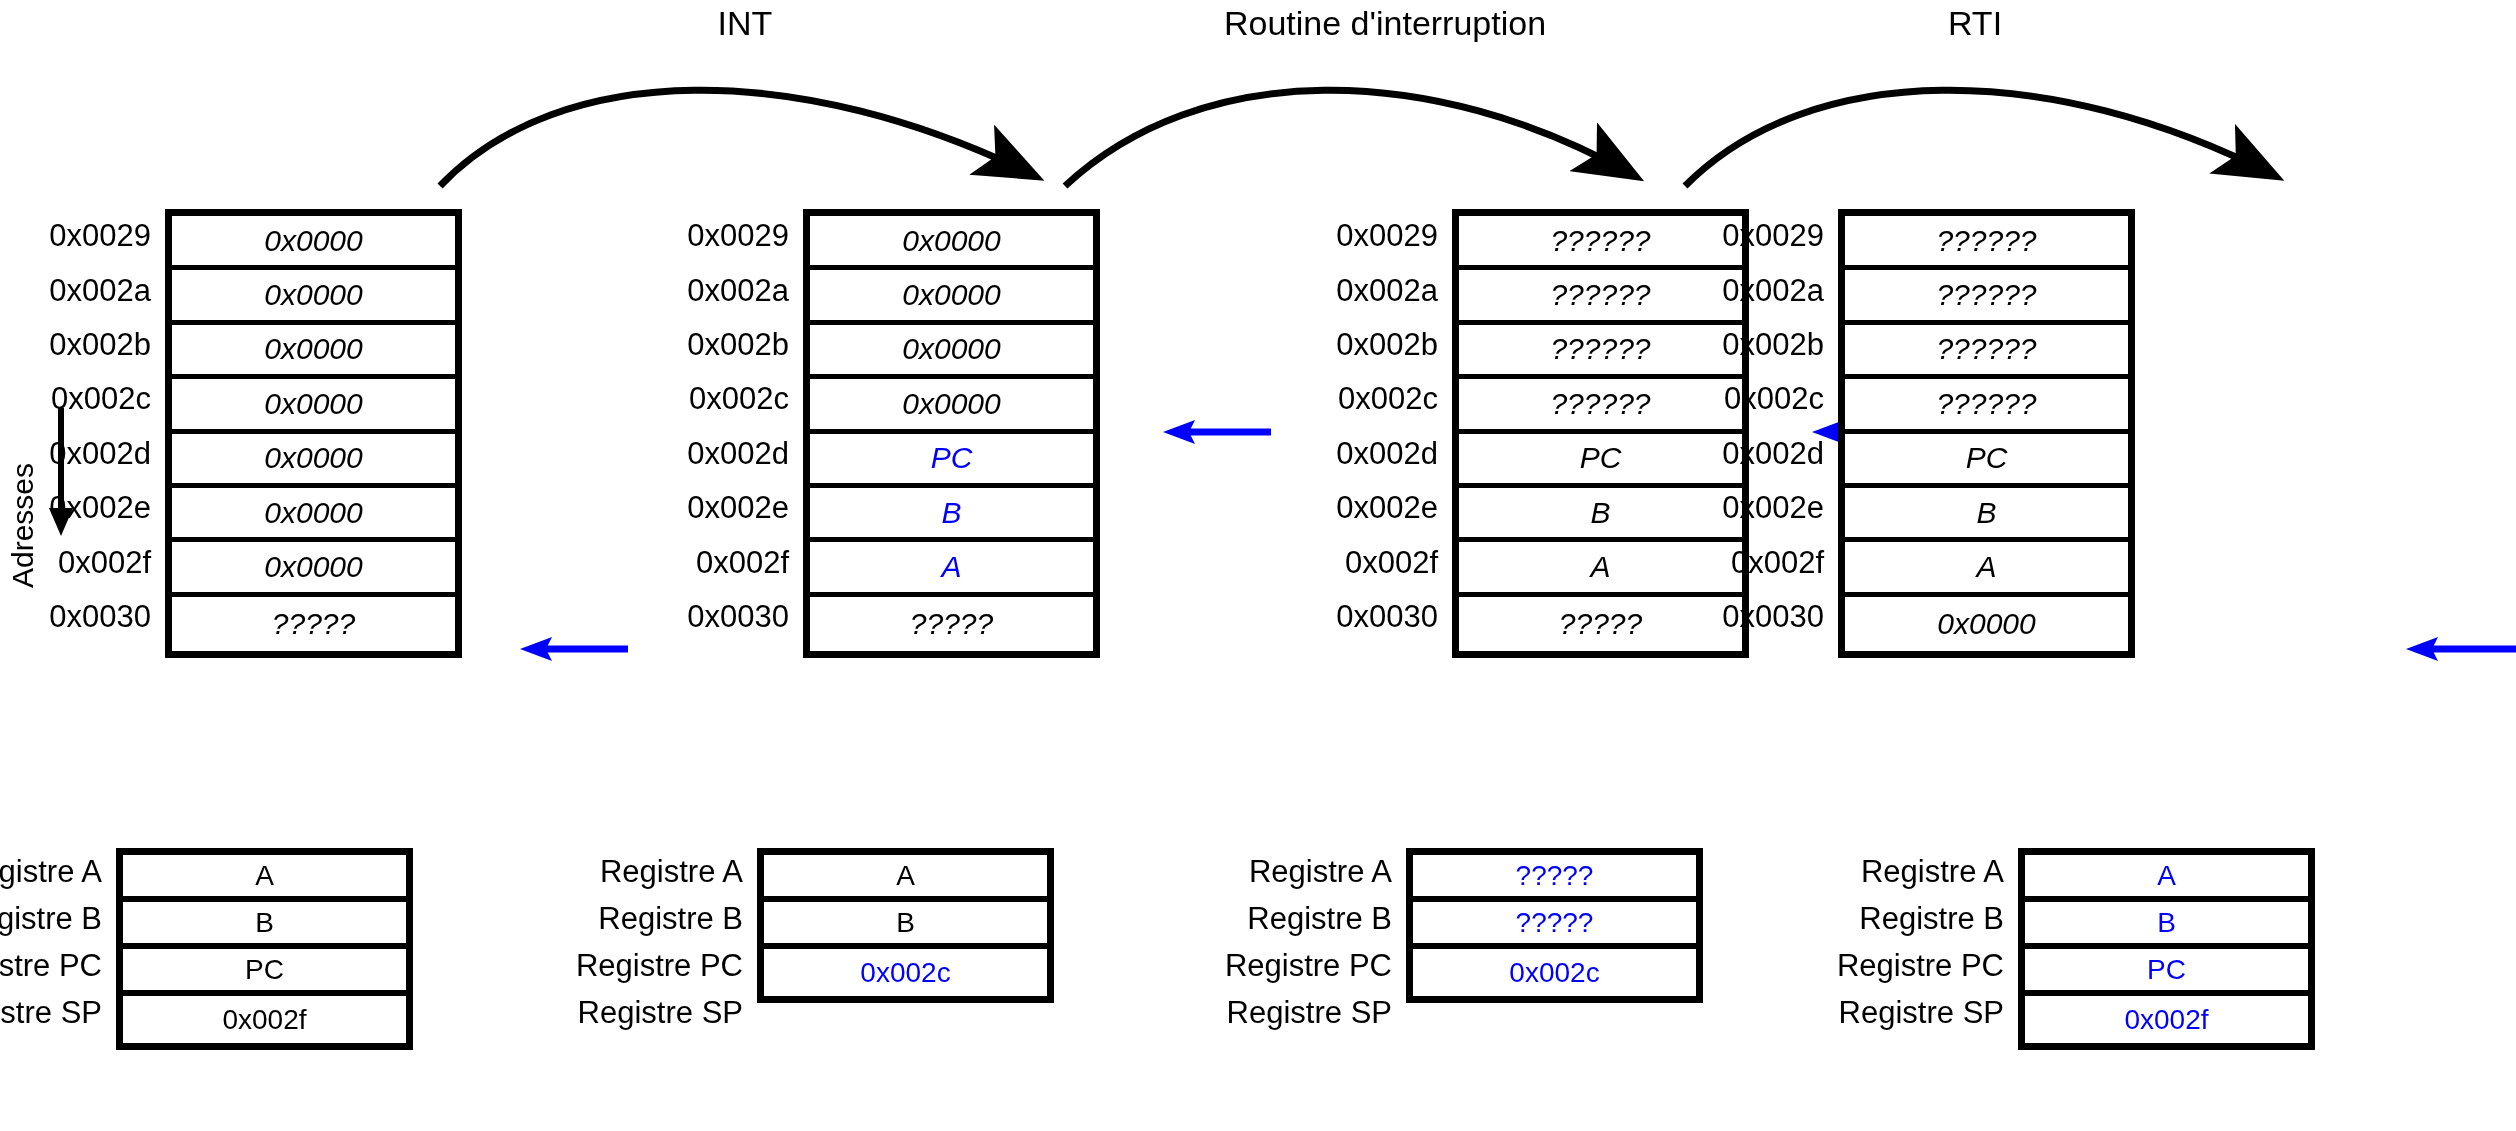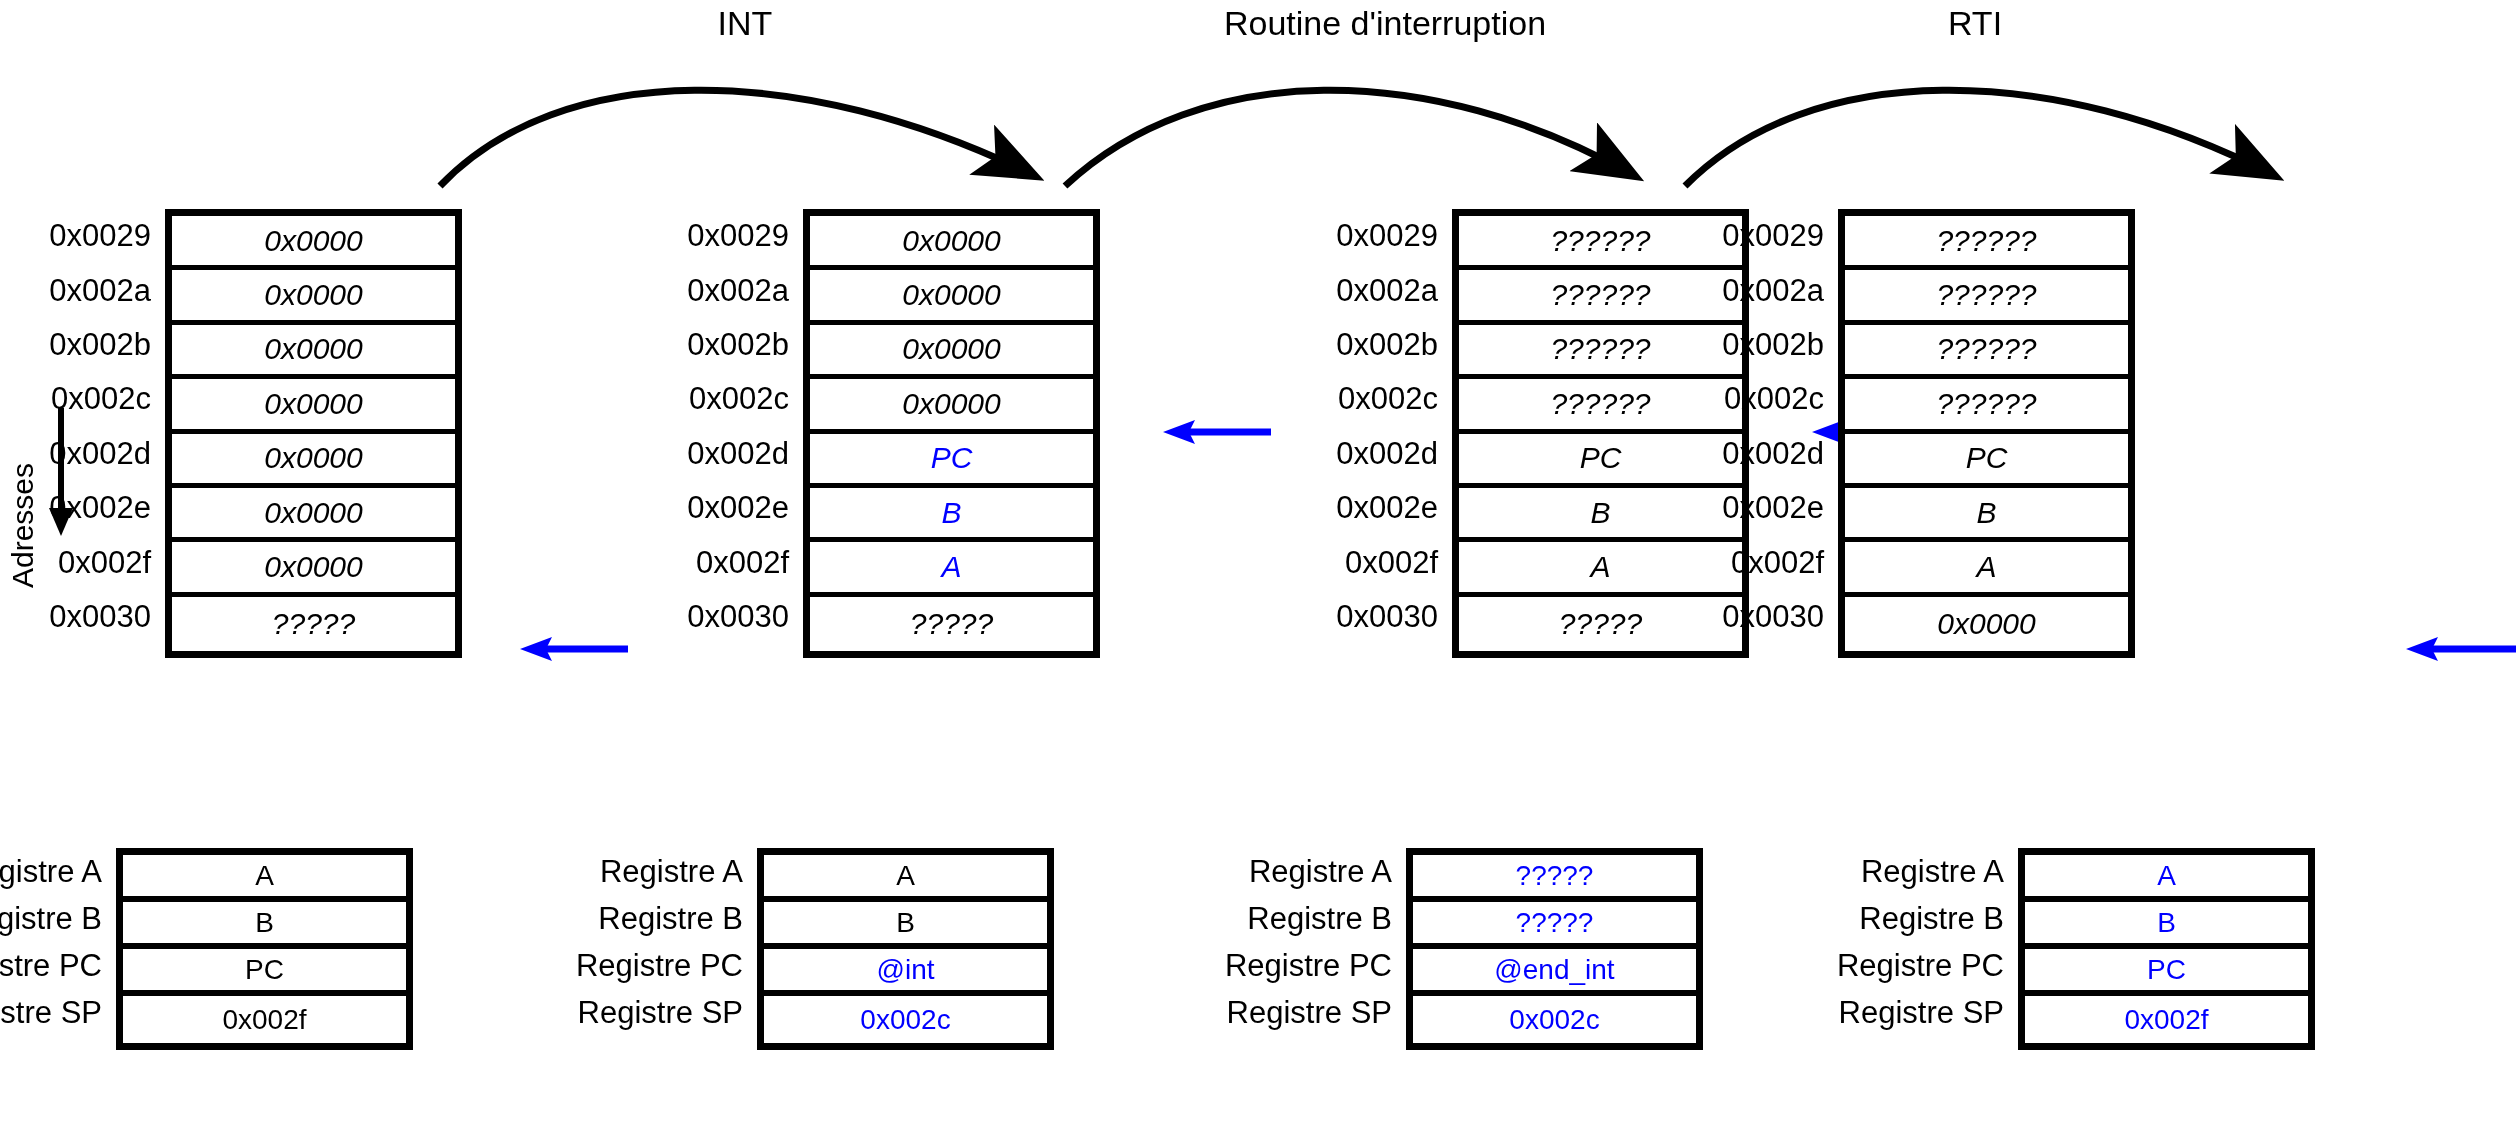--- a/index.html
+++ b/index.html
@@ -211,36 +211,34 @@
   <div class="reg-group" style="left:617px;">
     <div class="reg-labels">
       <div class="reg-label">Registre A</div>
       <div class="reg-label">Registre B</div>
       <div class="reg-label">Registre PC</div>
       <div class="reg-label">Registre SP</div>
     </div>
     <div class="reg-box">
       <div class="reg-cell">A</div>
       <div class="reg-cell">B</div>
-      <div class="reg-cell blue">@int</div>
       <div class="reg-cell blue">0x002c</div>
     </div>
   </div>
 
   <div class="reg-group" style="left:1266px;">
     <div class="reg-labels">
       <div class="reg-label">Registre A</div>
       <div class="reg-label">Registre B</div>
       <div class="reg-label">Registre PC</div>
       <div class="reg-label">Registre SP</div>
     </div>
     <div class="reg-box">
       <div class="reg-cell blue">?????</div>
       <div class="reg-cell blue">?????</div>
-      <div class="reg-cell blue">@end_int</div>
       <div class="reg-cell blue">0x002c</div>
     </div>
   </div>
 
   <div class="reg-group" style="left:1878px;">
     <div class="reg-labels">
       <div class="reg-label">Registre A</div>
       <div class="reg-label">Registre B</div>
       <div class="reg-label">Registre PC</div>
       <div class="reg-label">Registre SP</div>

